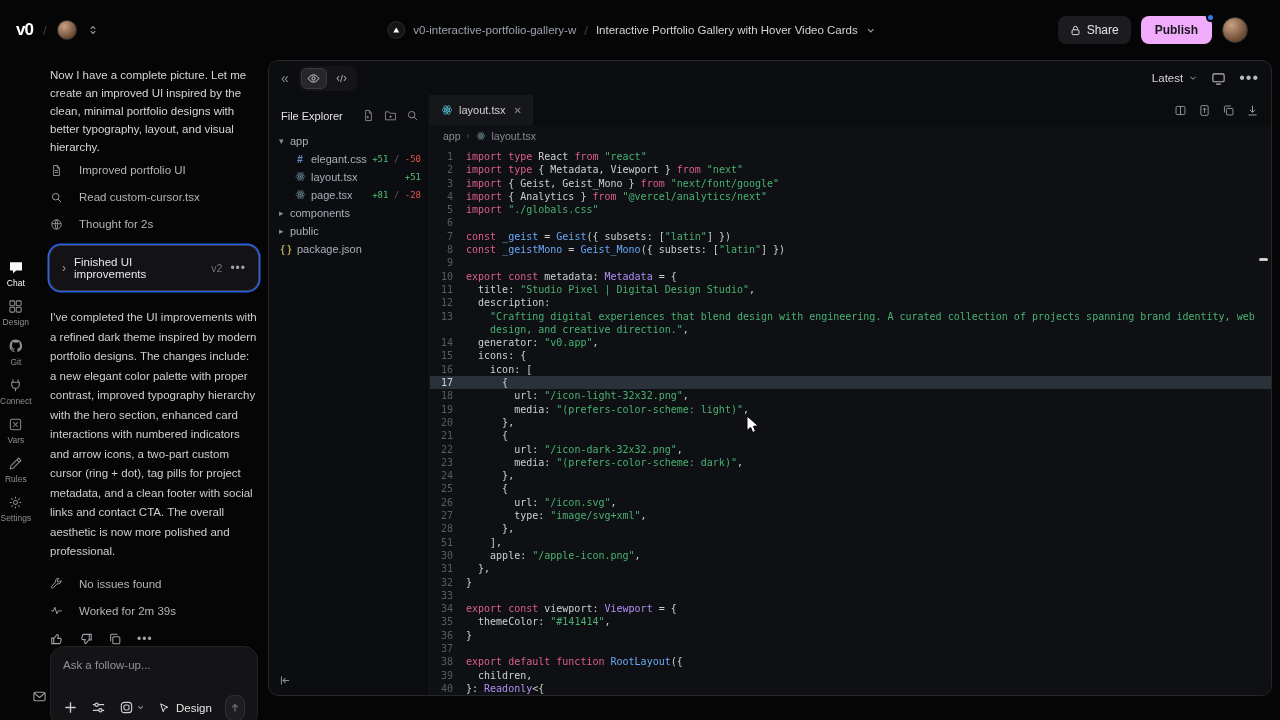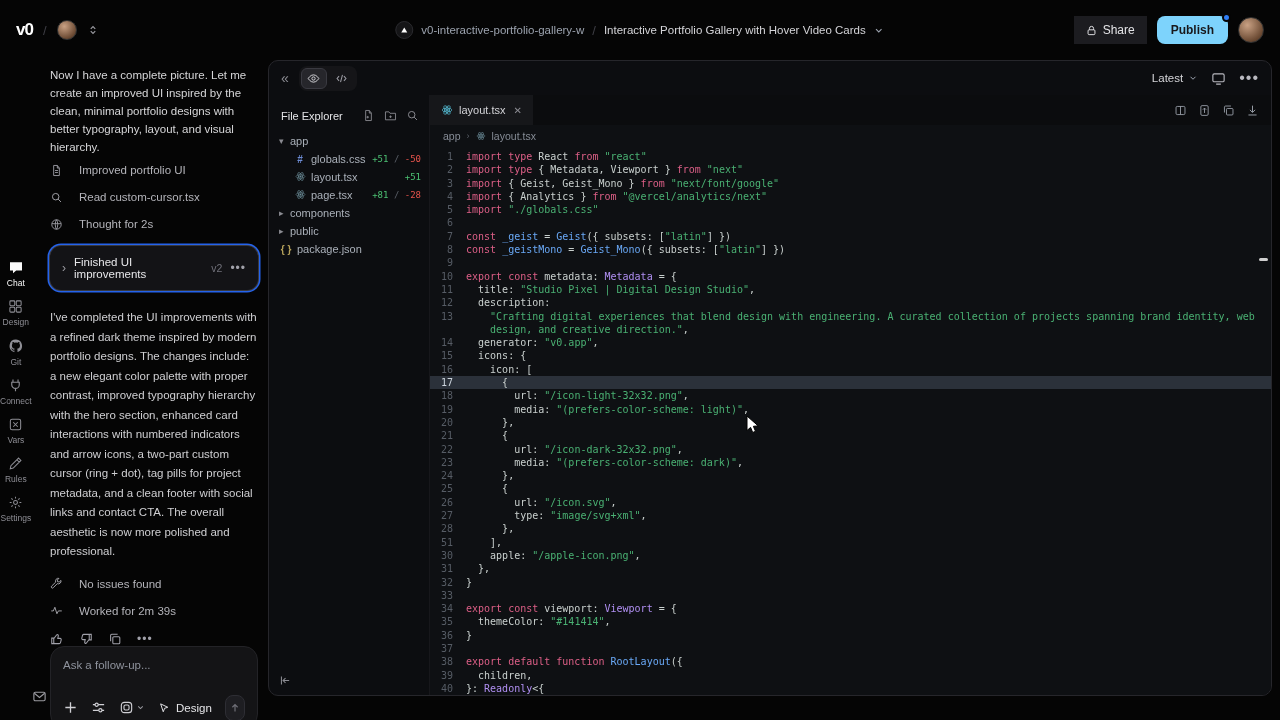--- a/index.html
+++ b/index.html
@@ -2,34 +2,34 @@
 <html><head>
 <meta charset="utf-8">
 <style>
   *{box-sizing:border-box;margin:0;padding:0}
   html,body{background:#000}
   .app{position:relative;width:1280px;height:720px;background:#050505;overflow:hidden;
        font-family:"Liberation Sans",sans-serif;color:#d4d4d8;-webkit-font-smoothing:antialiased}
   svg{display:block}
 
   
-  .topbar{position:absolute;left:0;top:0;right:0;height:60px;display:flex;align-items:center;padding:0 16px}
+  .topbar{position:absolute;left:0;top:0;right:16px;height:60px;display:flex;align-items:center;padding:0 16px}
   .tb-left{display:flex;align-items:center;gap:10px}
   .logo{font-weight:bold;font-size:17px;color:#fff;letter-spacing:-1px}
   .tb-slash{color:#3f3f46;font-size:13px}
   .avatar{width:20px;height:20px;border-radius:50%;background:radial-gradient(circle at 35% 30%,#c9a184,#6b4a33 70%,#3a2a1e);border:1px solid #333}
   .updown{color:#9a9aa0}
   .tb-center{position:absolute;left:50%;top:0;height:60px;transform:translateX(-50%);display:flex;align-items:center;gap:8px;white-space:nowrap}
   .vbadge{width:18px;height:18px;border-radius:50%;background:#151517;border:1px solid #2a2a2e;display:flex;align-items:center;justify-content:center}
   .proj{font-size:11.5px;color:#9ca3af}
   .crumb-sep{color:#3f3f46;font-size:13px}
   .chat-title{font-size:11.5px;color:#d4d4d8}
   .tb-right{margin-left:auto;display:flex;align-items:center;gap:10px}
-  .btn-share{display:flex;align-items:center;gap:6px;height:28px;padding:0 12px;border-radius:0;background:#1c1c20;color:#e4e4e7;font-size:12px}
-  .btn-publish{position:relative;height:28px;padding:0 14px;border-radius:8px;background:#7dd3fc;color:#18181b;font-size:12px;font-weight:bold;display:flex;align-items:center}
+  .btn-share{display:flex;align-items:center;gap:6px;height:28px;padding:0 12px;border-radius:8px;background:#1c1c20;color:#e4e4e7;font-size:12px}
+  .btn-publish{position:relative;height:28px;padding:0 14px;border-radius:8px;background:#f0abfc;color:#18181b;font-size:12px;font-weight:bold;display:flex;align-items:center}
   .pub-dot{position:absolute;right:-3px;top:-3px;width:9px;height:9px;border-radius:50%;background:#2f7df6;border:2px solid #050505}
   .avatar.lg{width:26px;height:26px}
 
   
   .rail{position:absolute;left:0;top:60px;bottom:0;width:40px;display:flex;flex-direction:row;align-items:center;padding-top:12px}
   .rail-item{display:flex;flex-direction:column;align-items:center;gap:3px;margin-bottom:11px;color:#8e8e95;cursor:pointer}
   .rail-item.active{color:#fafafa}
   .rail-item .lbl{font-size:8.5px}
   .rail-mail{margin-top:auto;margin-bottom:16px;color:#9a9aa0}
 
@@ -390,21 +390,21 @@
               </svg>
           </span>
         </div>
         <div class="tree" id="file-tree">
             <div class="tr-row">
               <span class="chev">▾</span>
               <span>app</span>
             </div>
             <div class="tr-row tr-ind">
               <span class="fic fic-css">#</span>
-              <span>globals.css</span>
+              <span>elegant.css</span>
               <span class="diff"><span class="d-add">+51</span><span class="d-sl"> / </span><span class="d-del">-50</span></span>
             </div>
             <div class="tr-row tr-ind">
               <span class="fic"><svg width="11" height="11" viewBox="0 0 16 16" fill="none" stroke="#6a8a96" stroke-width="0.9" style="display:inline-block">
                   <ellipse cx="8" cy="8" rx="6.5" ry="2.6"></ellipse>
                   <ellipse cx="8" cy="8" rx="6.5" ry="2.6" transform="rotate(60 8 8)"></ellipse>
                   <ellipse cx="8" cy="8" rx="6.5" ry="2.6" transform="rotate(120 8 8)"></ellipse>
                   <circle cx="8" cy="8" r="1" fill="#6a8a96"></circle>
                 </svg></span>
               <span>layout.tsx</span>

